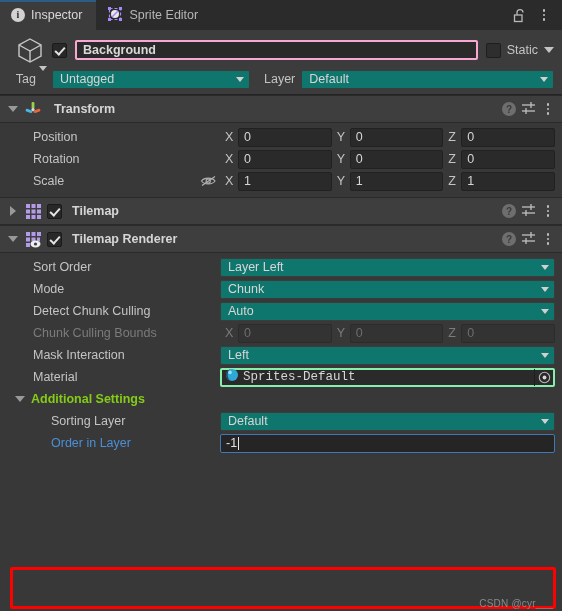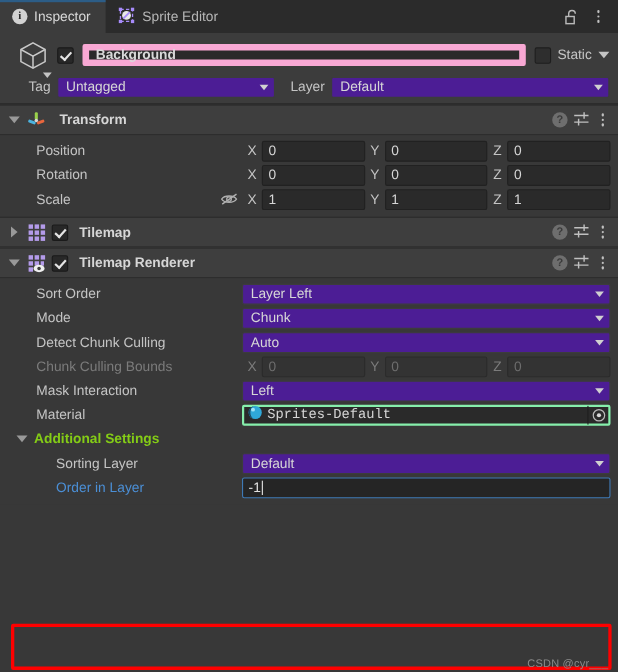--- a/index.html
+++ b/index.html
@@ -63,41 +63,41 @@
     position: relative; flex: none;
   }
   .chk.on::after {
     content: ""; position: absolute; left: 4px; top: 1px;
     width: 4px; height: 8px; border: solid #e4e4e4;
     border-width: 0 2px 2px 0; transform: rotate(42deg);
   }
 
   .name-field {
     flex: 1; height: 20px; margin-left: 8px; margin-right: 8px;
-    background: #2a2a2a; border: 6px solid #f9a8d4; border-radius: 2px;
+    background: #2a2a2a; border: 2px solid #f9a8d4; border-radius: 2px;
     display: flex; align-items: center; padding: 0 6px;
     color: #d9d9d9; font-weight: bold; font-size: 12.5px;
   }
   .static-box { display: flex; align-items: center; gap: 6px; }
   .static-chk {
     width: 15px; height: 15px; background: #2e2e2e;
     border: 1px solid #1e1e1e; border-radius: 2px;
   }
   .static-label { font-size: 12.5px; color: #c4c4c4; }
   .caret {
     width: 0; height: 0; border-left: 5px solid transparent;
     border-right: 5px solid transparent; border-top: 6px solid #c4c4c4;
   }
 
   .lbl { color: #c4c4c4; font-size: 12.5px; }
-  .tag-label { width: 44px; text-align: right; padding-right: 6px; }
+  .tag-label { width: 44px; text-align: right; padding-right: 16px; }
   .layer-label { padding: 0 6px 0 14px; }
 
   .dd {
-    background: #4c1d95; border: 1px solid #3c3c3c; border-radius: 2px;
+    background: #0f766e; border: 1px solid #3c3c3c; border-radius: 2px;
     height: 19px; display: flex; align-items: center;
     padding: 0 5px 0 7px; color: #d6d6d6; font-size: 12.5px; text-align: center;
   }
   .dd .caret { margin-left: auto; border-top-color: #d0d0d0;
     border-left-width: 4px; border-right-width: 4px; border-top-width: 5px; }
 
   
   .comp-header {
     height: 28px; background: #3e3e3e;
     border-top: 1px solid #2a2a2a; border-bottom: 1px solid #2a2a2a;

